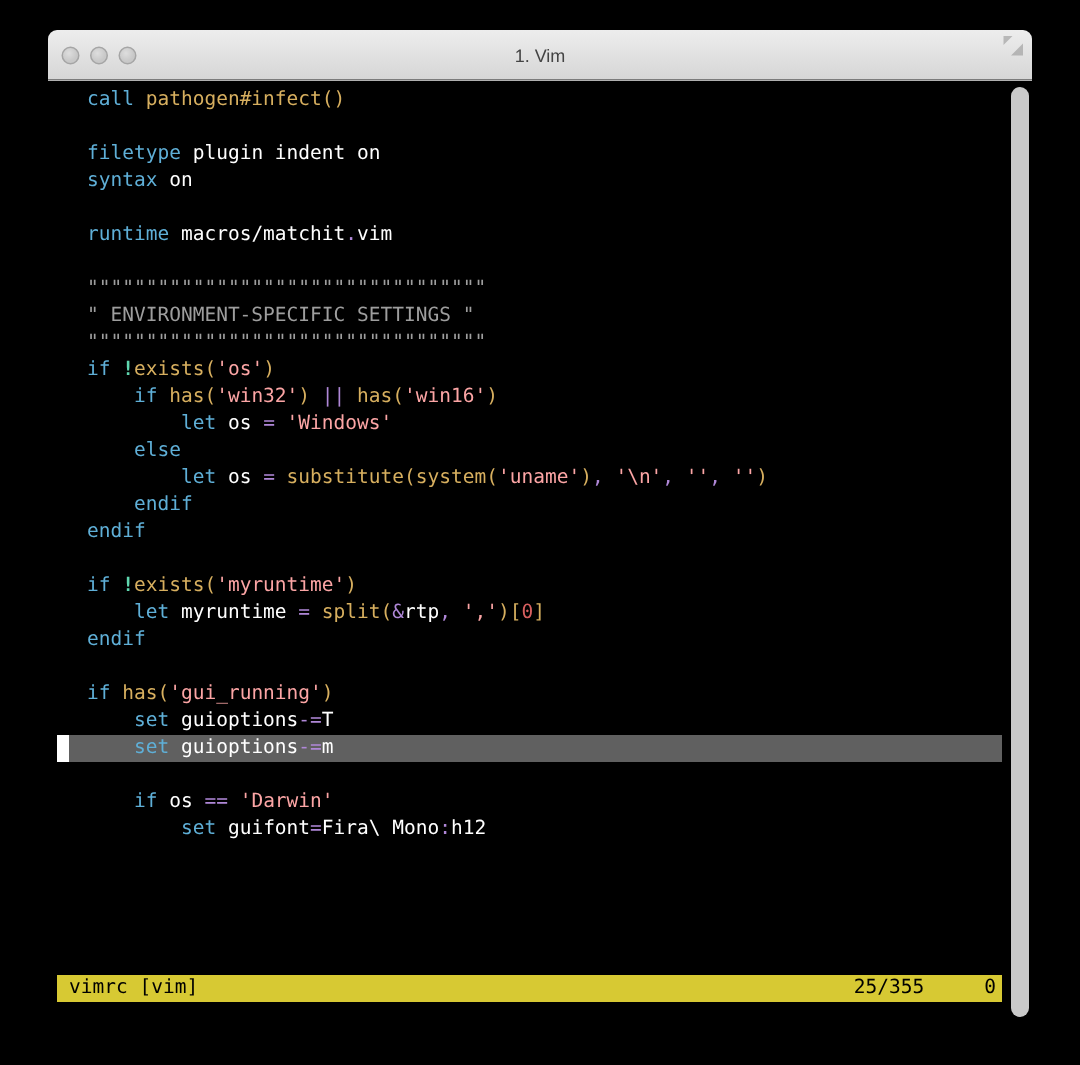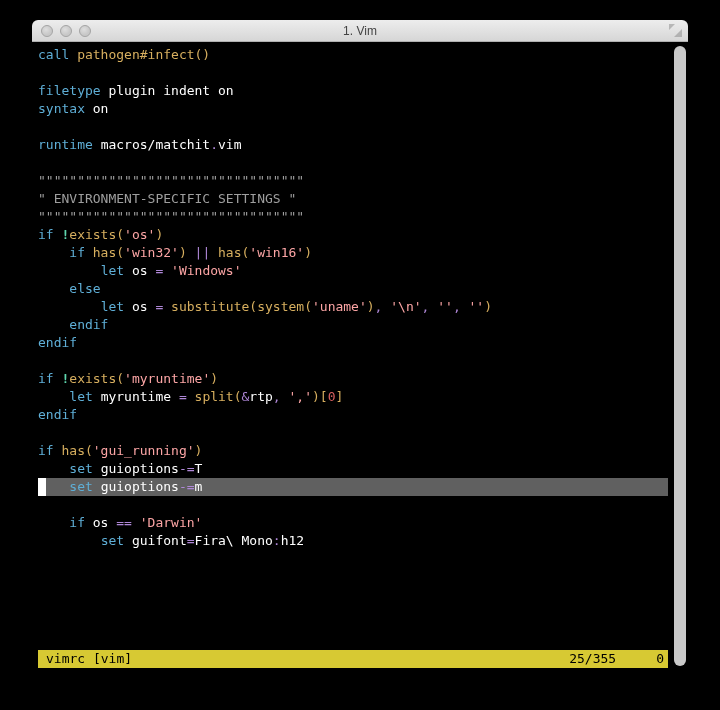--- a/index.html
+++ b/index.html
@@ -17,21 +17,21 @@
     top: 20px;
     width: 656px;
     height: 670px;
     background: #000;
     border-radius: 6px;
     box-shadow: 0 4px 20px rgba(0,0,0,0.5);
     display: flex;
     flex-direction: column;
   }
   .titlebar {
-    height: 22px;
+    height: 34px;
     background: linear-gradient(#ededed, #d6d6d6);
     border-top-left-radius: 6px;
     border-top-right-radius: 6px;
     border-bottom: 1px solid #b0b0b0;
     display: flex;
     align-items: center;
     position: relative;
   }
   .traffic {
     display: flex;
@@ -97,21 +97,21 @@
     background: #606060;
     z-index: 0;
   }
   .cursor-block {
     position: absolute;
     width: 8px;
     height: 18px;
     background: #fff;
     z-index: 2;
   }
-  .code > div { position: relative; z-index: 1; height: 18px; }
+  .code > div { position: relative; z-index: 1; height: 18px; margin-left: 20px; }
   .statusbar {
     position: absolute;
     bottom: 22px;
     left: 6px;
     right: 20px;
     height: 18px;
     background: #d7c933;
     color: #000;
     font-size: 13px;
     line-height: 18px;

